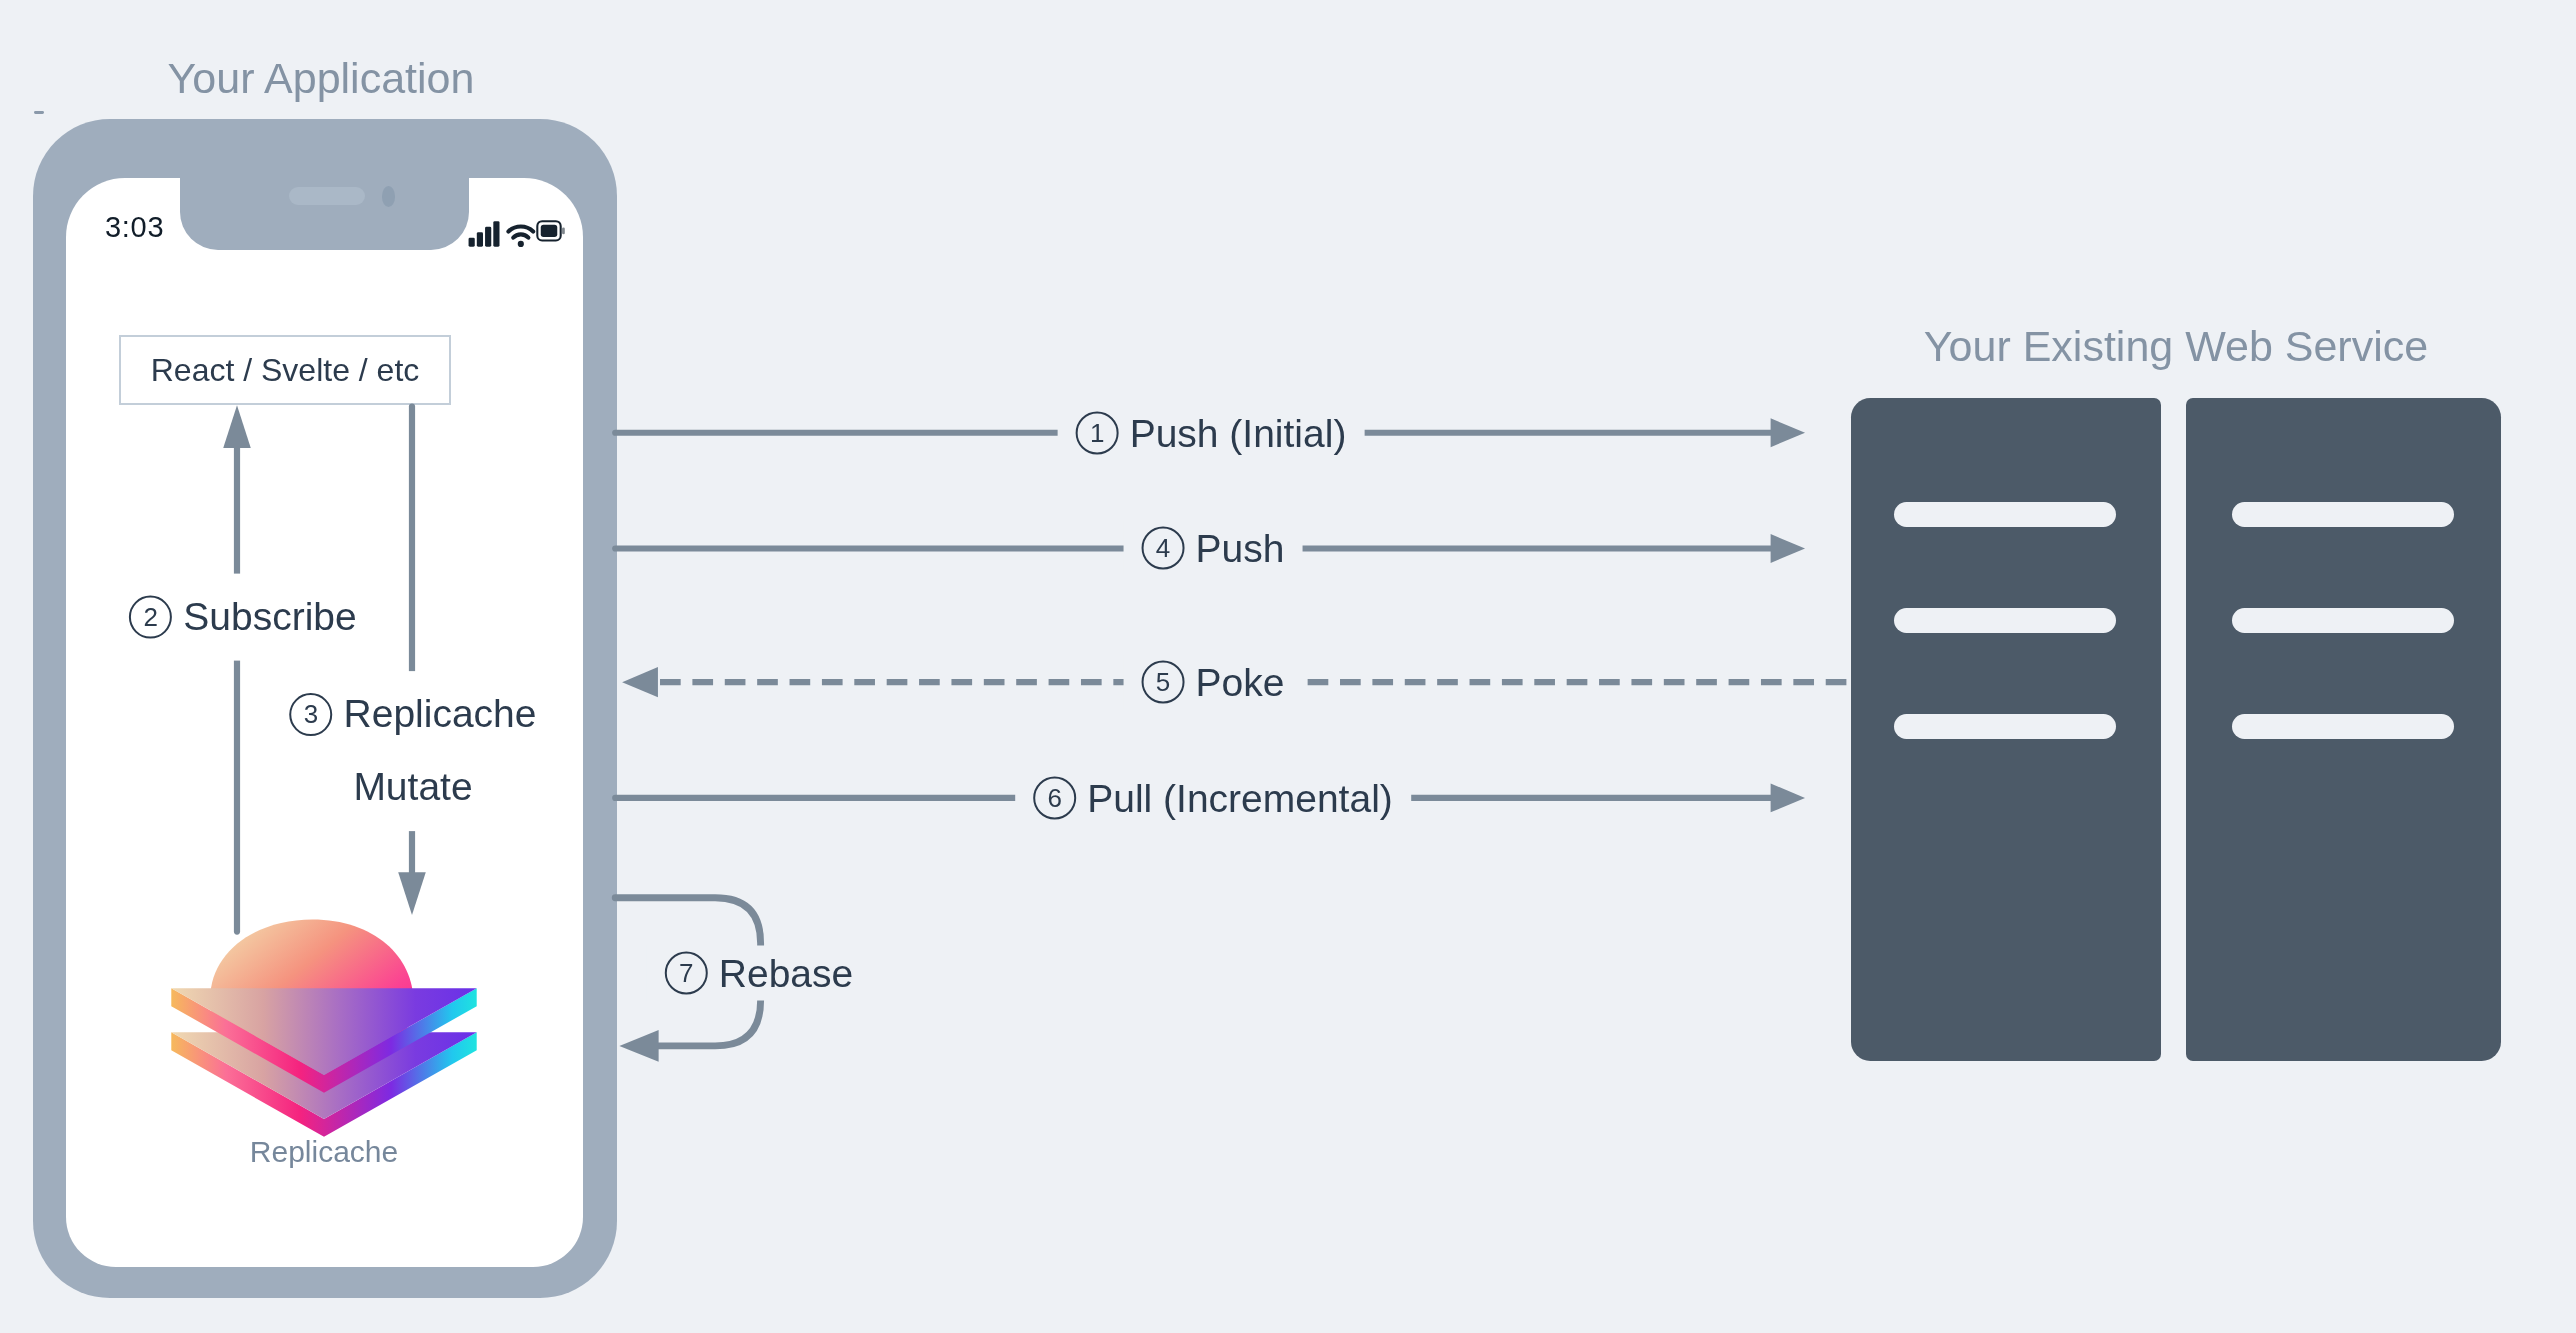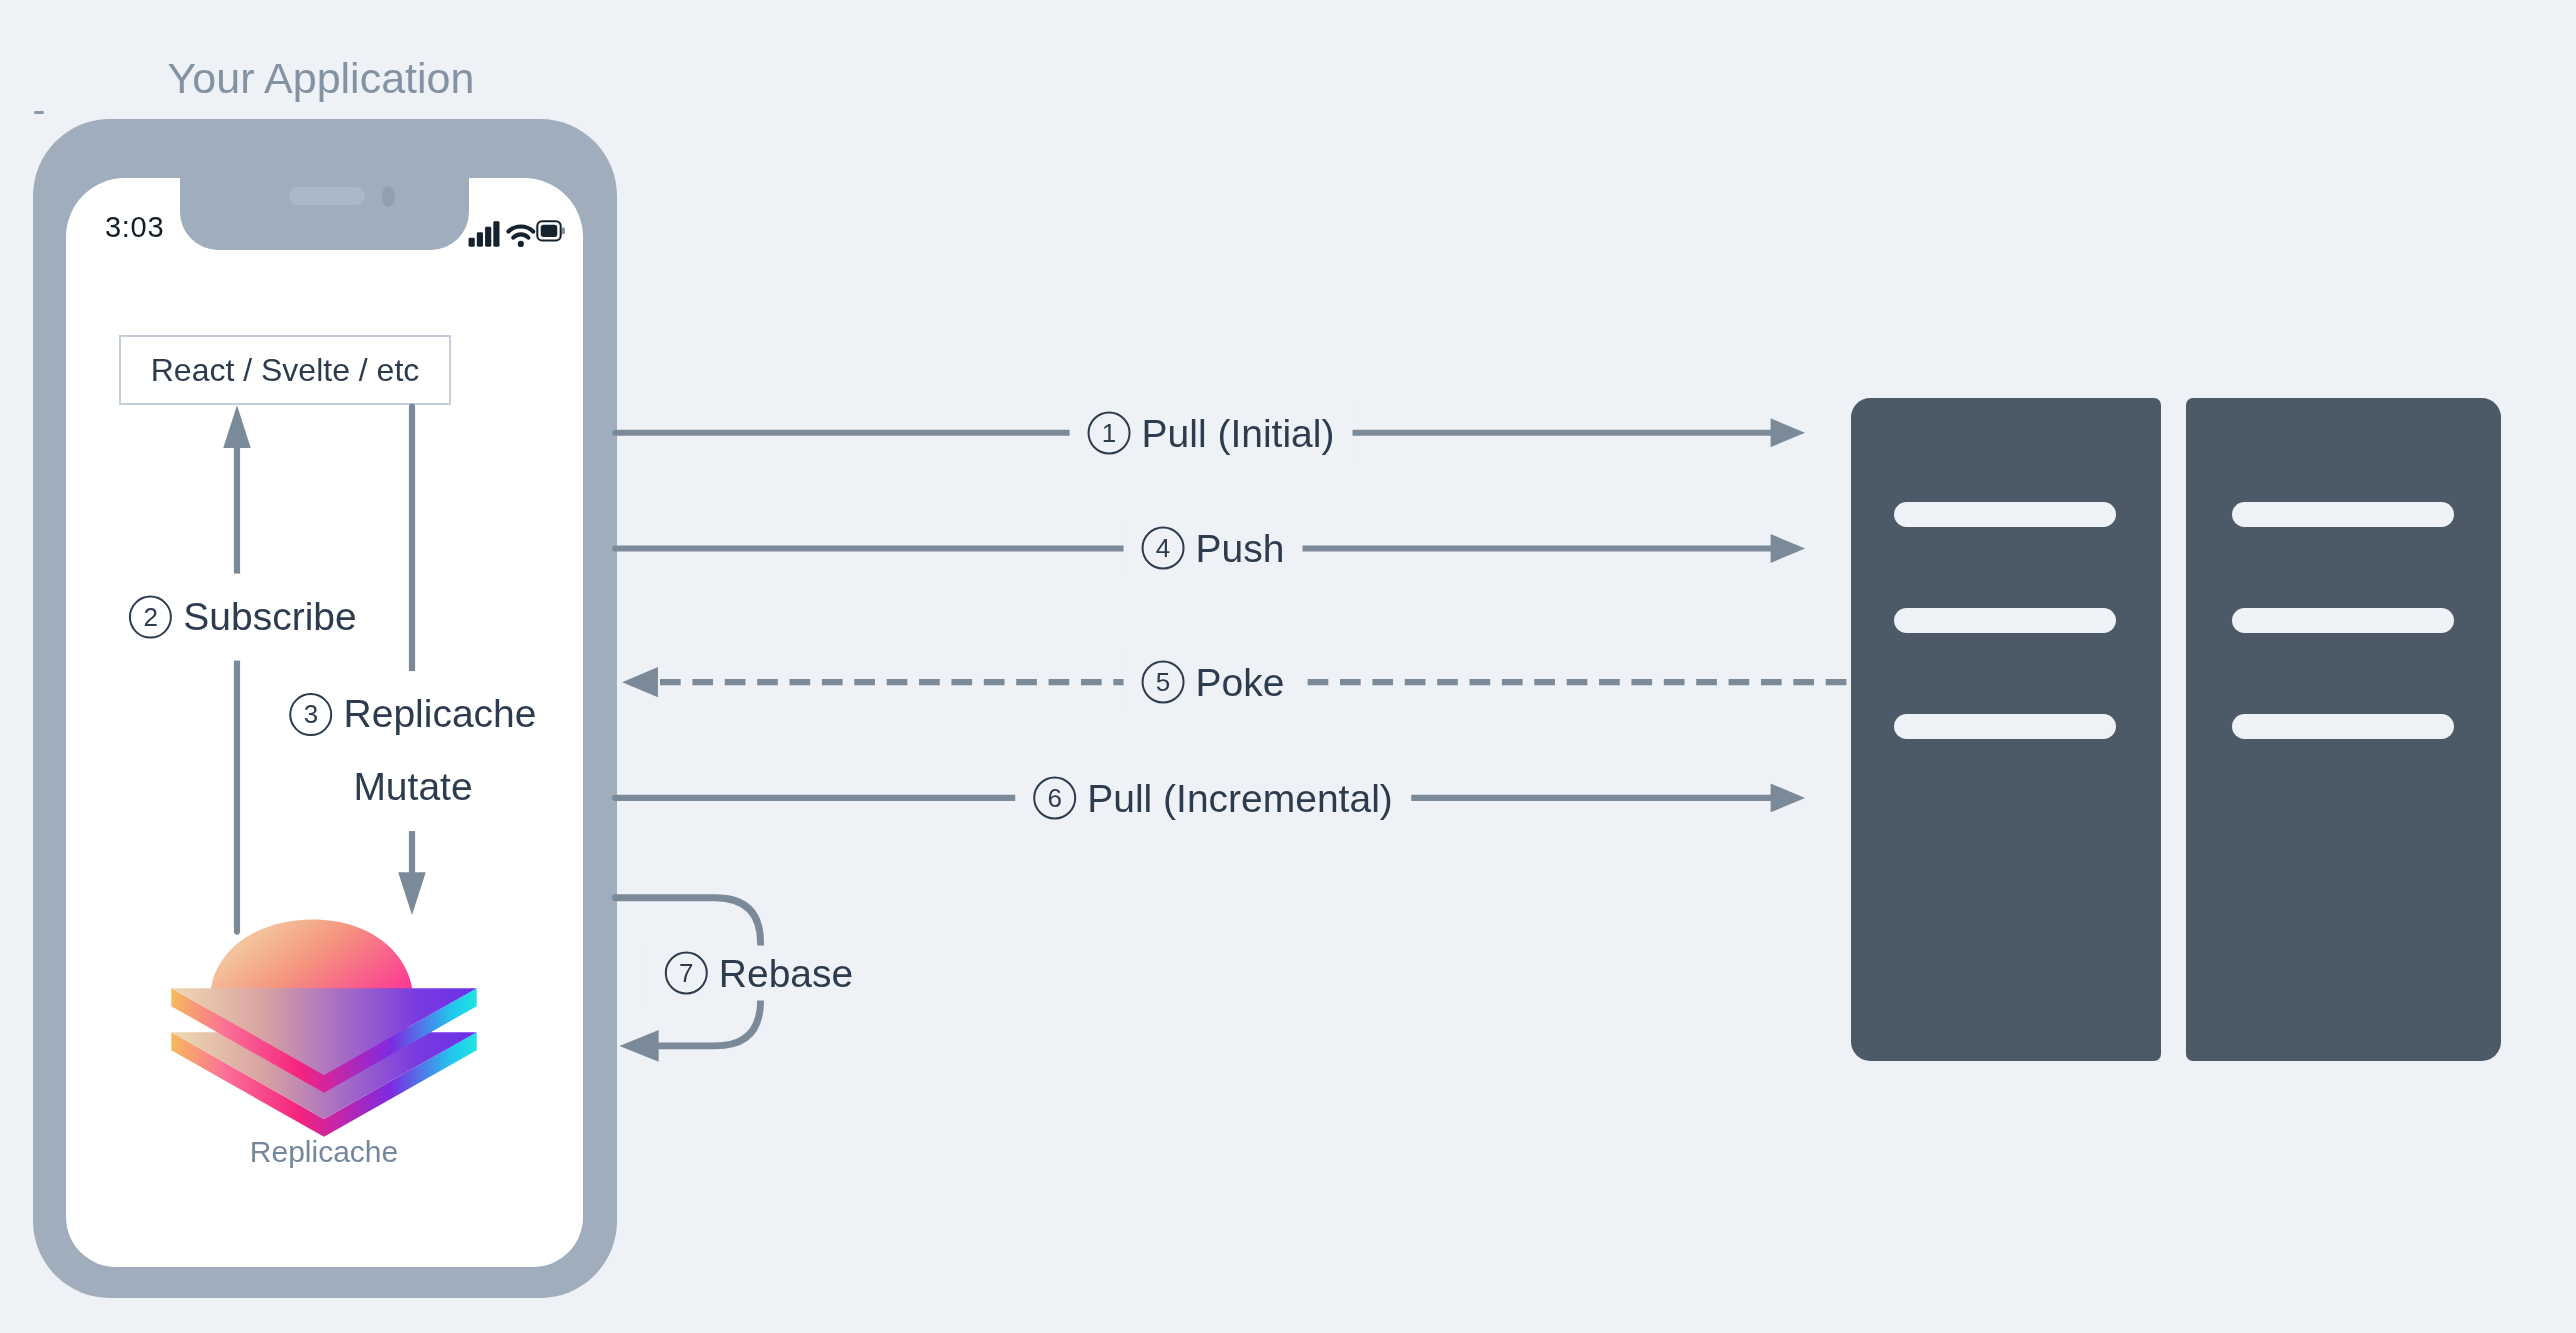--- a/index.html
+++ b/index.html
@@ -183,21 +183,21 @@
       <span class="num">3</span>
       <span>Replicache</span>
     </div>
     <div class="row">
       <span>Mutate</span>
     </div>
   </div>
 
   <div class="flow-label on-bg" style="left:1211px;top:433px;">
     <span class="num">1</span>
-    <span>Pull (Initial)</span>
+    <span>Push (Initial)</span>
   </div>
 
   <div class="flow-label on-bg" style="left:1213px;top:548px;">
     <span class="num">4</span>
     <span>Push</span>
   </div>
 
   <div class="flow-label on-bg" style="left:1213px;top:682px;">
     <span class="num">5</span>
     <span>Poke</span>
@@ -206,20 +206,21 @@
   <div class="flow-label on-bg" style="left:1213px;top:798px;">
     <span class="num">6</span>
     <span>Pull (Incremental)</span>
   </div>
 
   <div class="flow-label on-bg" style="left:759px;top:973px;">
     <span class="num">7</span>
     <span>Rebase</span>
   </div>
 
+  <div class="service-title">Your Existing Web Service</div>
 
   <div class="server left">
     <div class="bar bar1"></div>
     <div class="bar bar2"></div>
     <div class="bar bar3"></div>
   </div>
   <div class="server right">
     <div class="bar bar1"></div>
     <div class="bar bar2"></div>
     <div class="bar bar3"></div>

